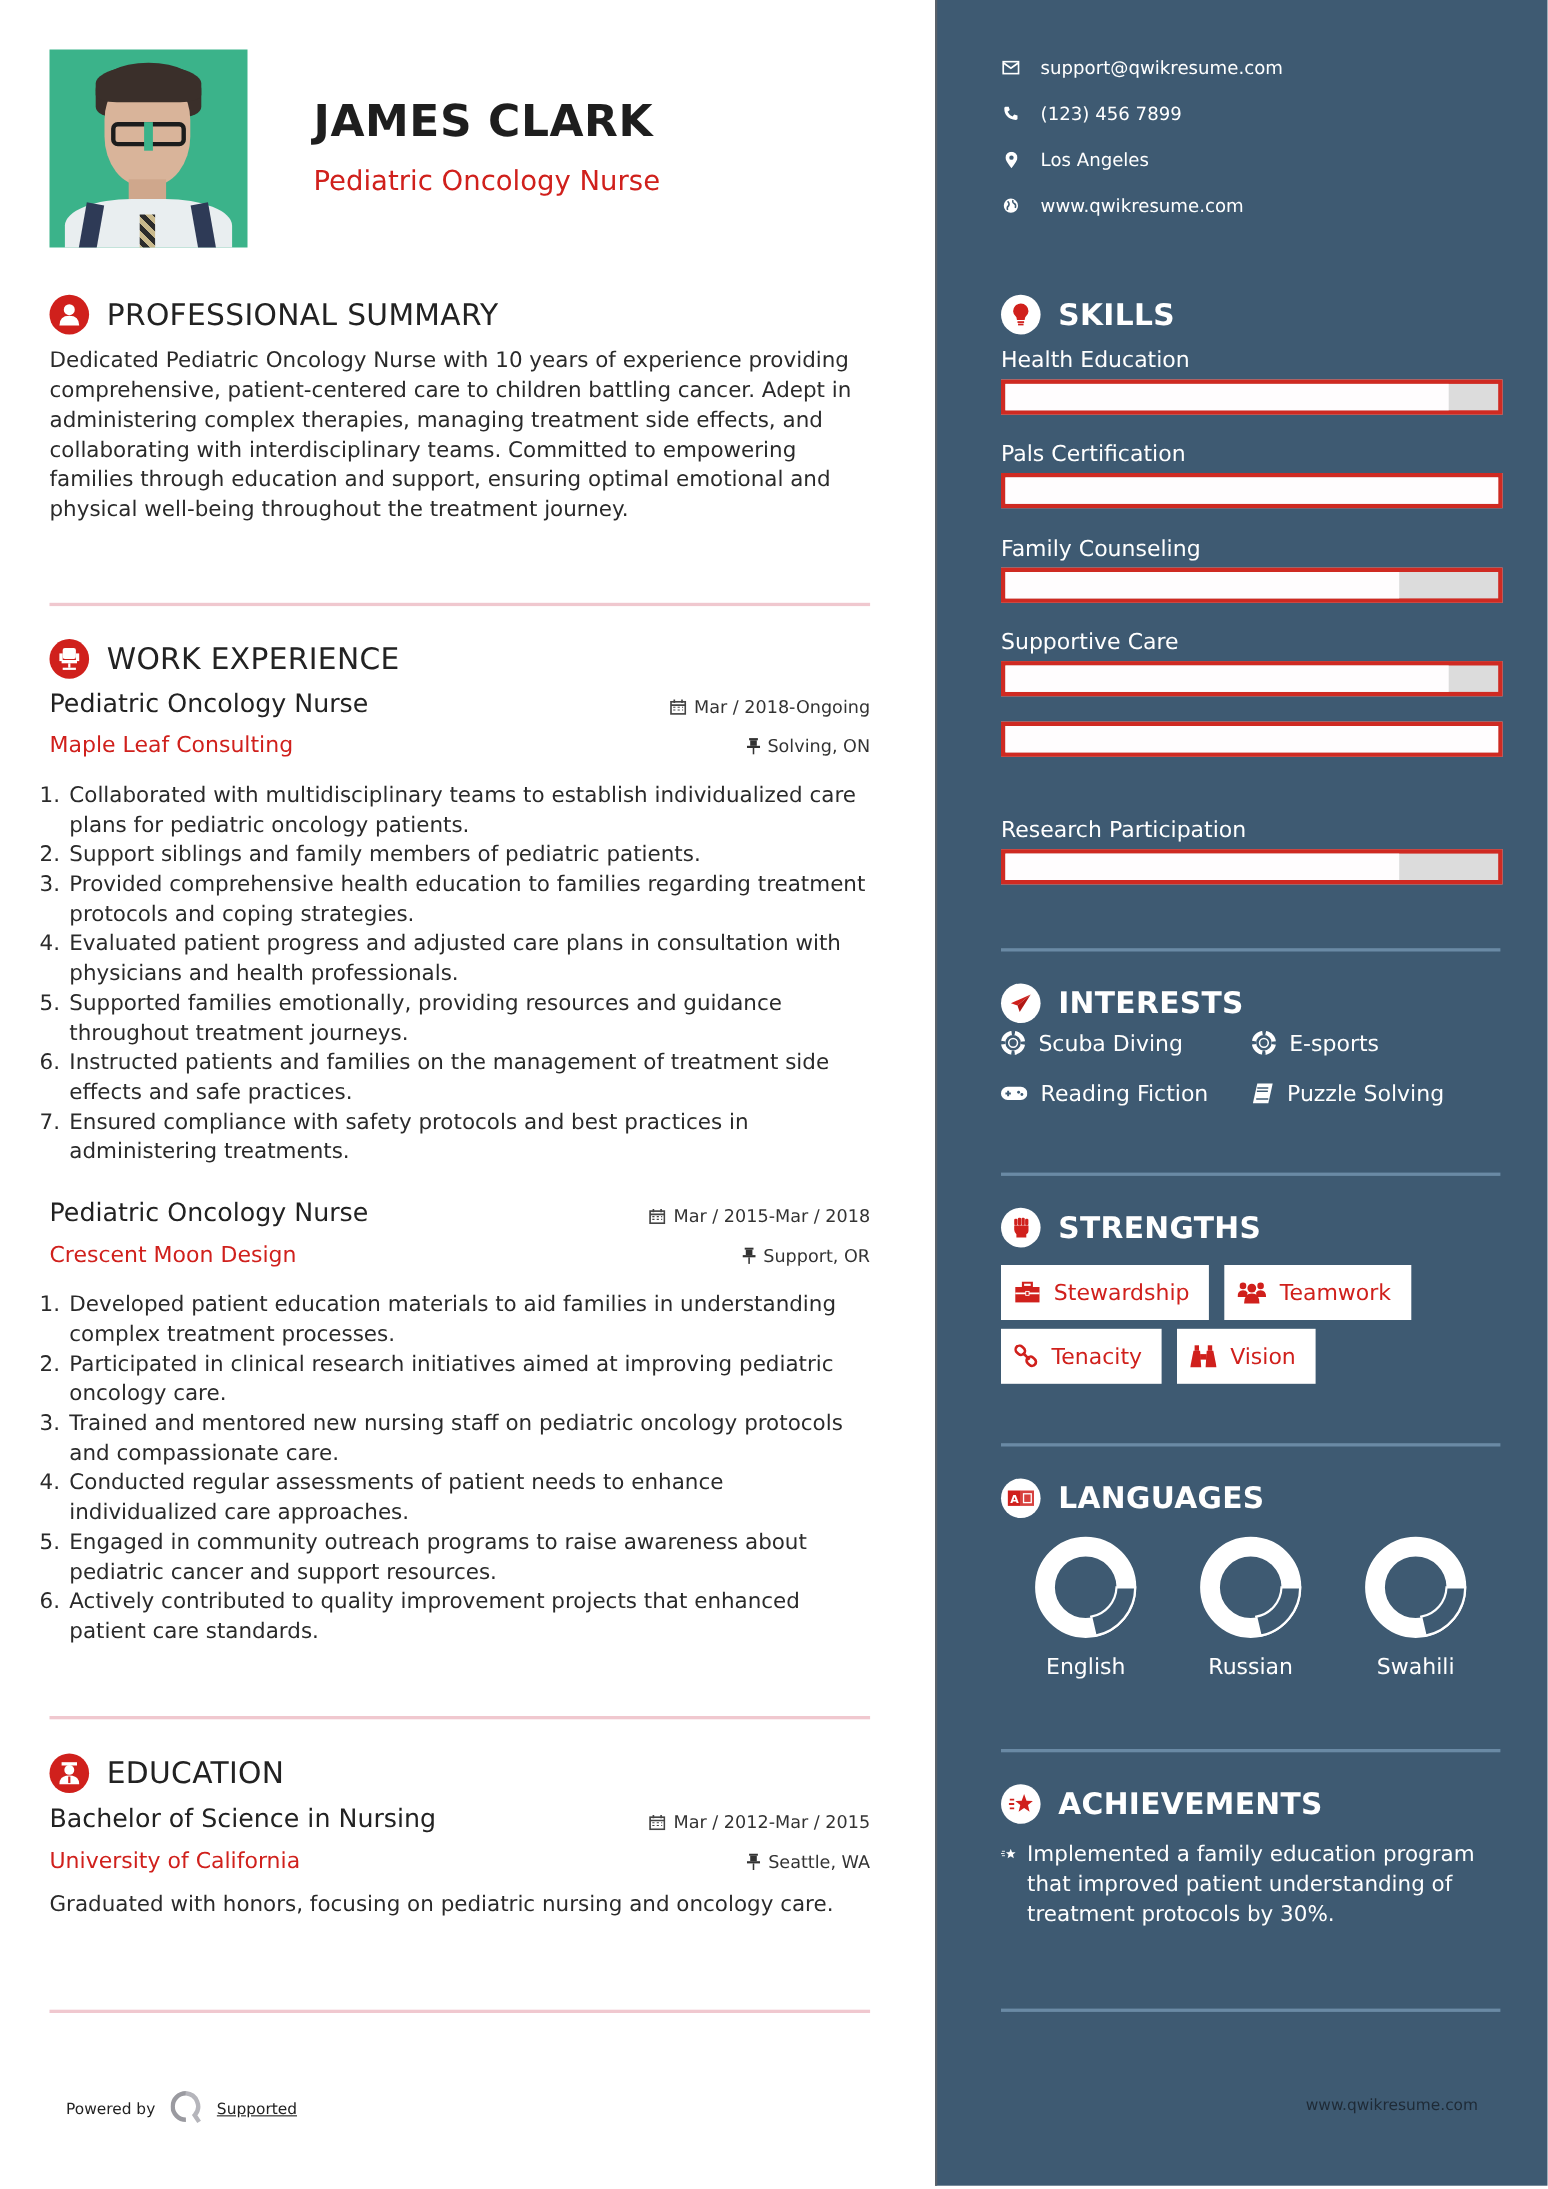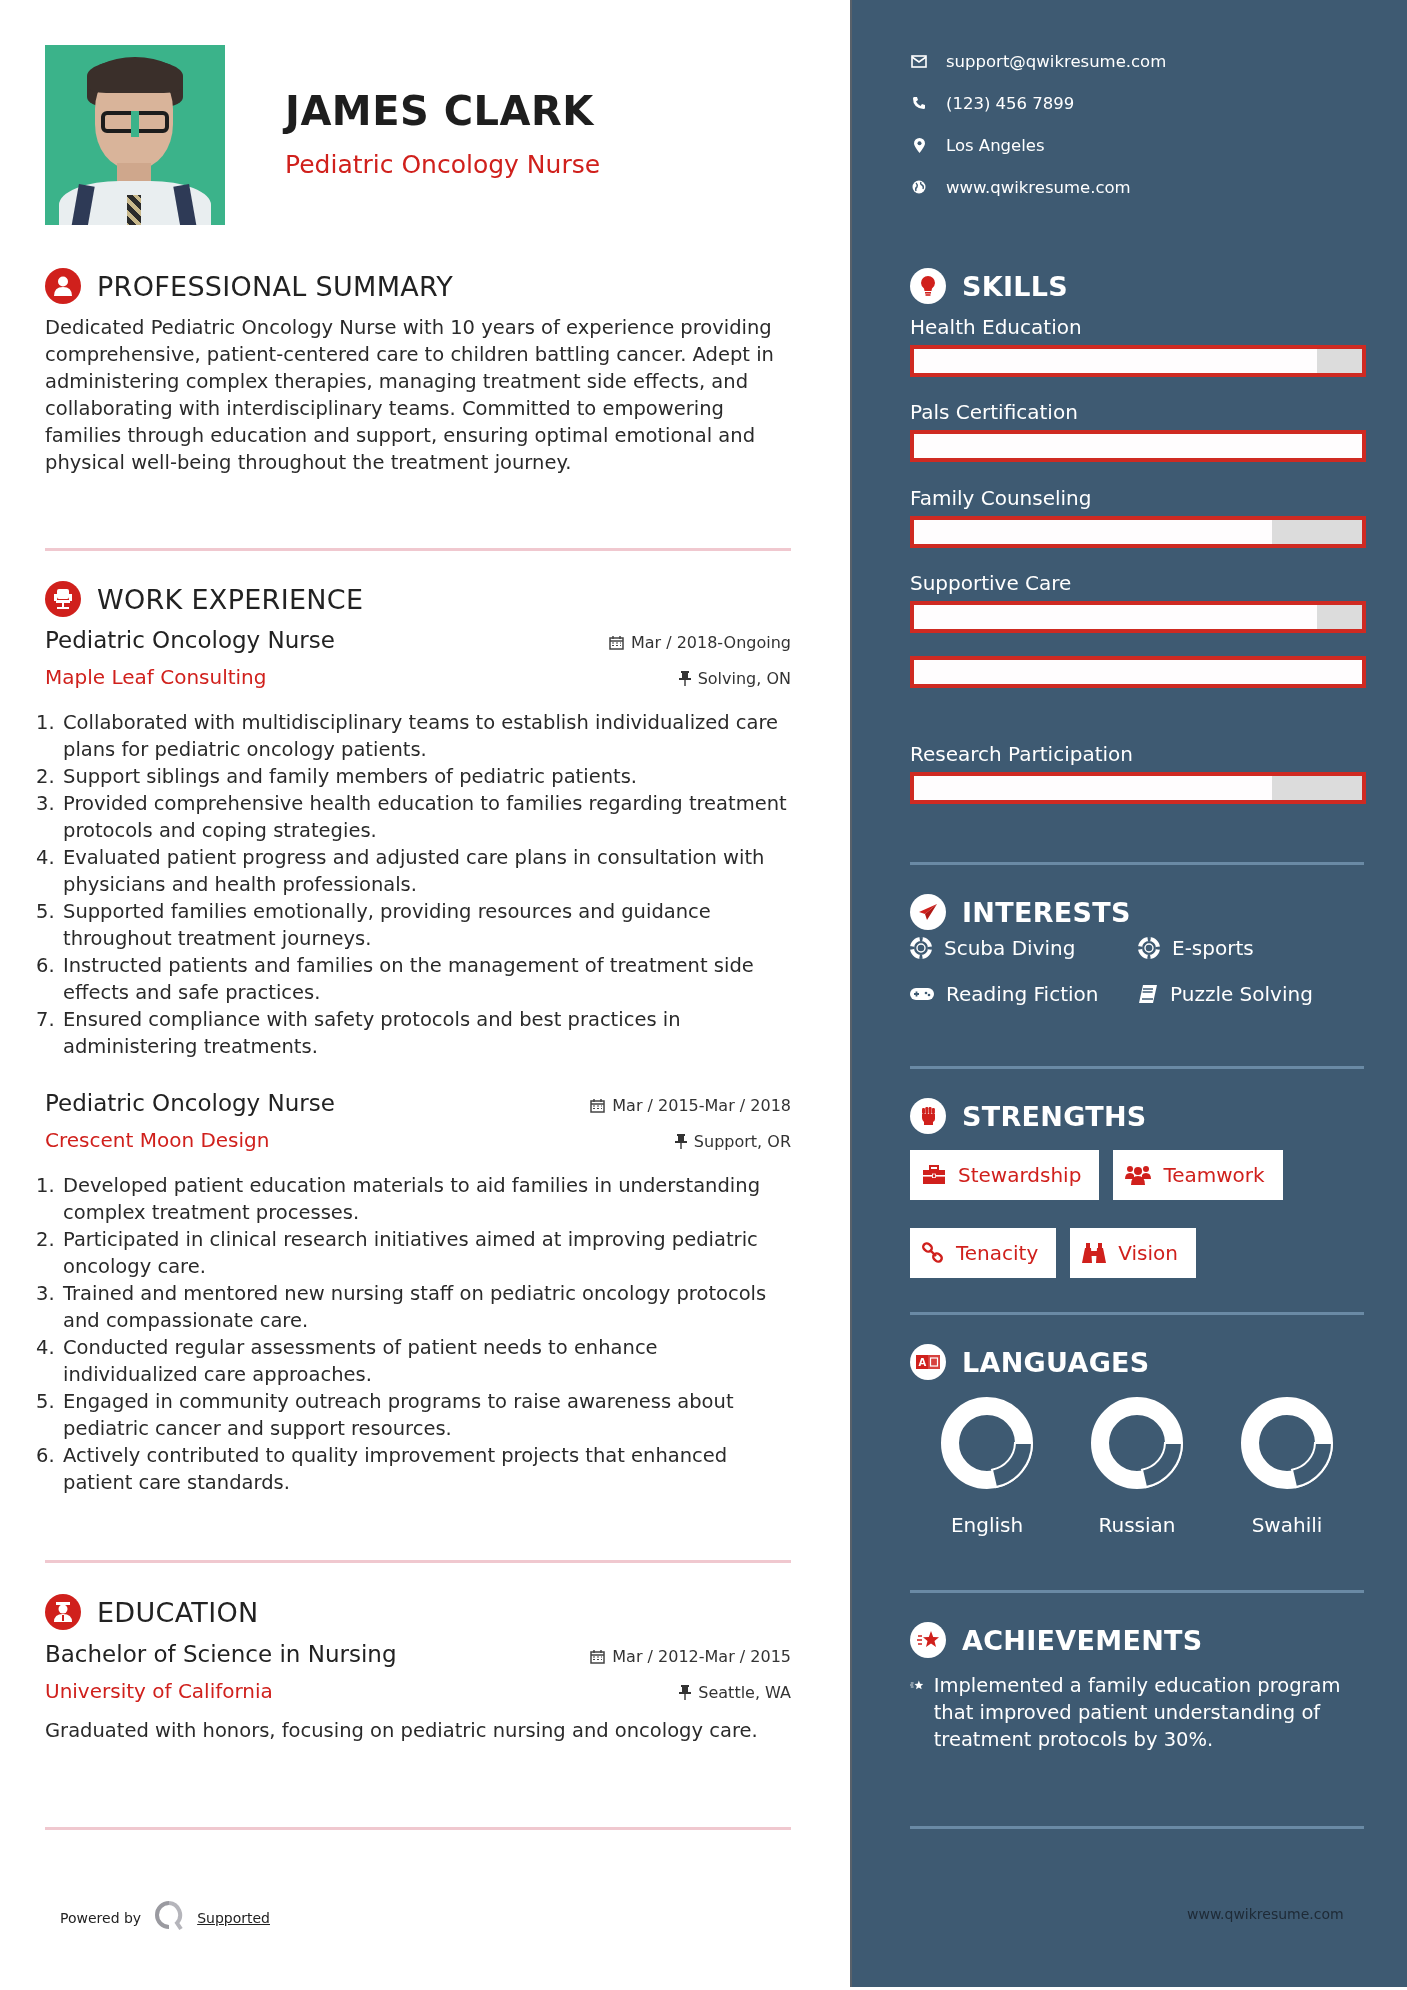--- a/index.html
+++ b/index.html
@@ -60,27 +60,27 @@
 
   .skill { position: absolute; left: 910px; width: 456px; }
   .skill-label { color: #fff; font-size: 20px; height: 30px; }
   .skill-bar { width: 456px; height: 32px; border: 4px solid #cf2a22; background: #dcdcdc; position: relative; }
   .skill-fill { position: absolute; left: 0; top: 0; bottom: 0; background: #fffdfe; }
 
   .interests { position: absolute; left: 910px; top: 935px; width: 460px; display: grid; grid-template-columns: 228px 220px; row-gap: 20px; }
   .interest { display: flex; align-items: center; color: #fff; font-size: 20px; height: 26px; }
   .interest svg { margin-right: 12px; }
 
-  .strengths { position: absolute; left: 910px; top: 1150px; width: 460px; display: flex; flex-wrap: wrap; gap: 28px 14px; }
+  .strengths { position: absolute; left: 910px; top: 1150px; width: 460px; display: flex; flex-wrap: wrap; gap: 8px 14px; }
   .tag { background: #fff; height: 50px; padding: 0 18px 0 12px; display: flex; align-items: center; color: #d0201c; font-size: 20px; }
   .tag svg { margin-right: 12px; }
 
   .langs { position: absolute; left: 912px; top: 1395px; display: flex; }
   .lang { width: 150px; display: flex; flex-direction: column; align-items: center; }
-  .lang-label { color: #fff; font-size: 20px; margin-top: 22px; }
+  .lang-label { color: #fff; font-size: 20px; margin-top: 12px; }
 
   .ach { position: absolute; left: 910px; top: 1672px; display: flex; width: 460px; }
   .ach-text { color: #fff; font-size: 19.5px; line-height: 27px; margin-left: 10px; }
 
   .site-foot { position: absolute; left: 1187px; top: 1906px; font-size: 14px; color: #1e2a36; }
 </style>
 </head>
 <body>
 
 <div class="page">

